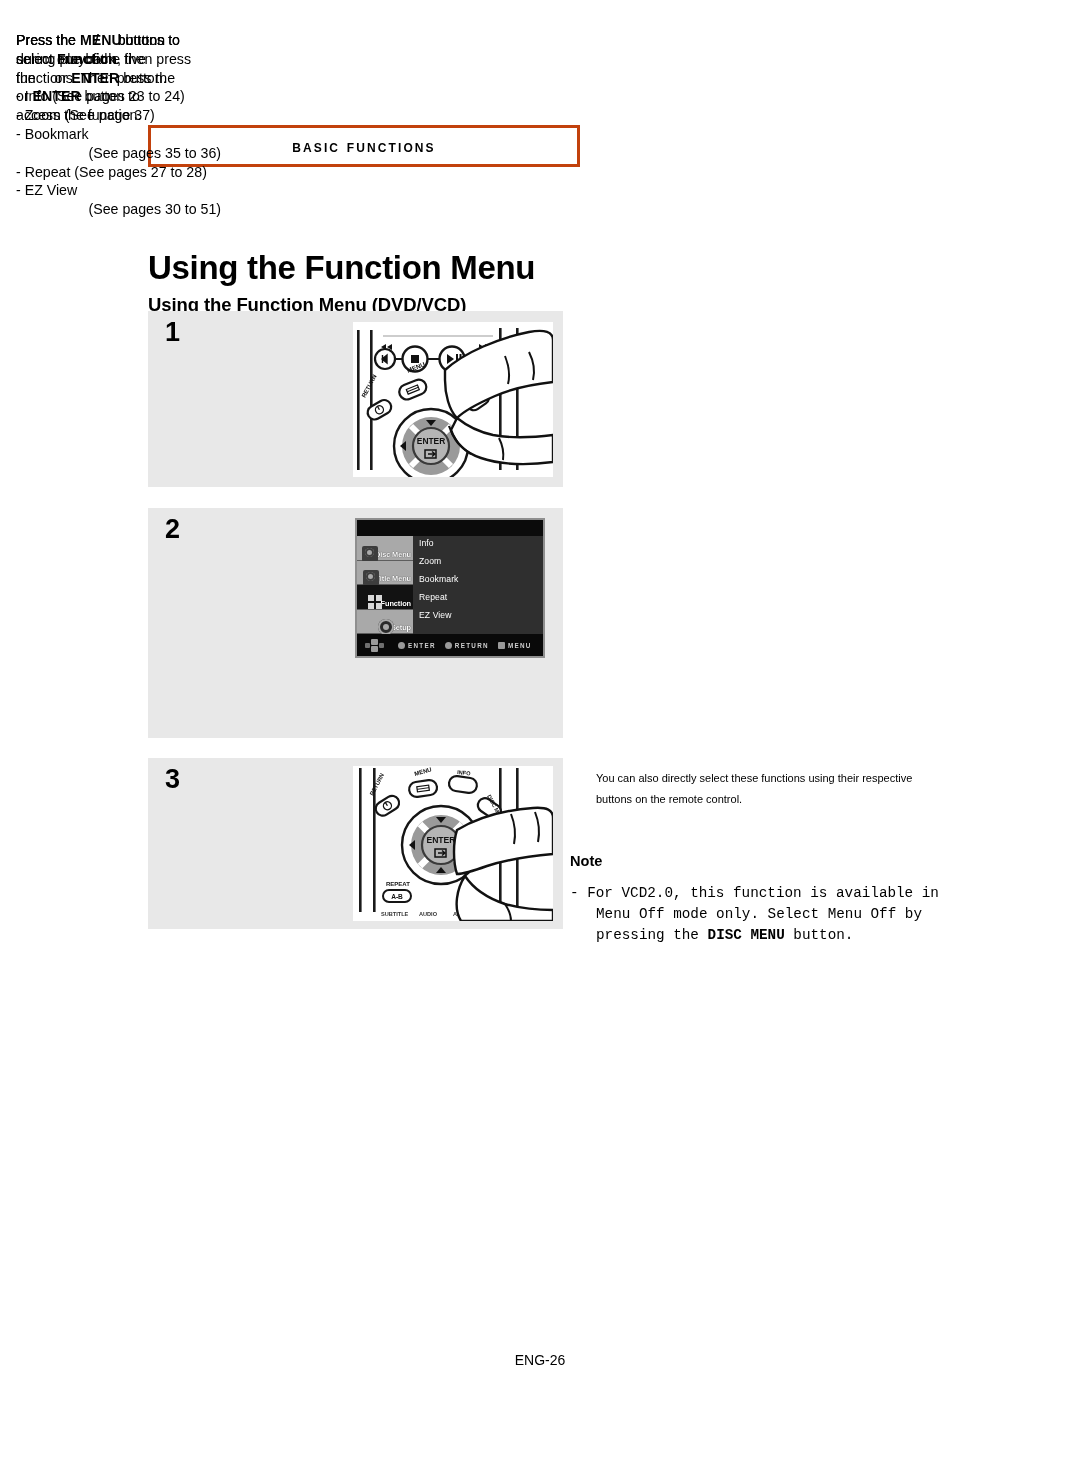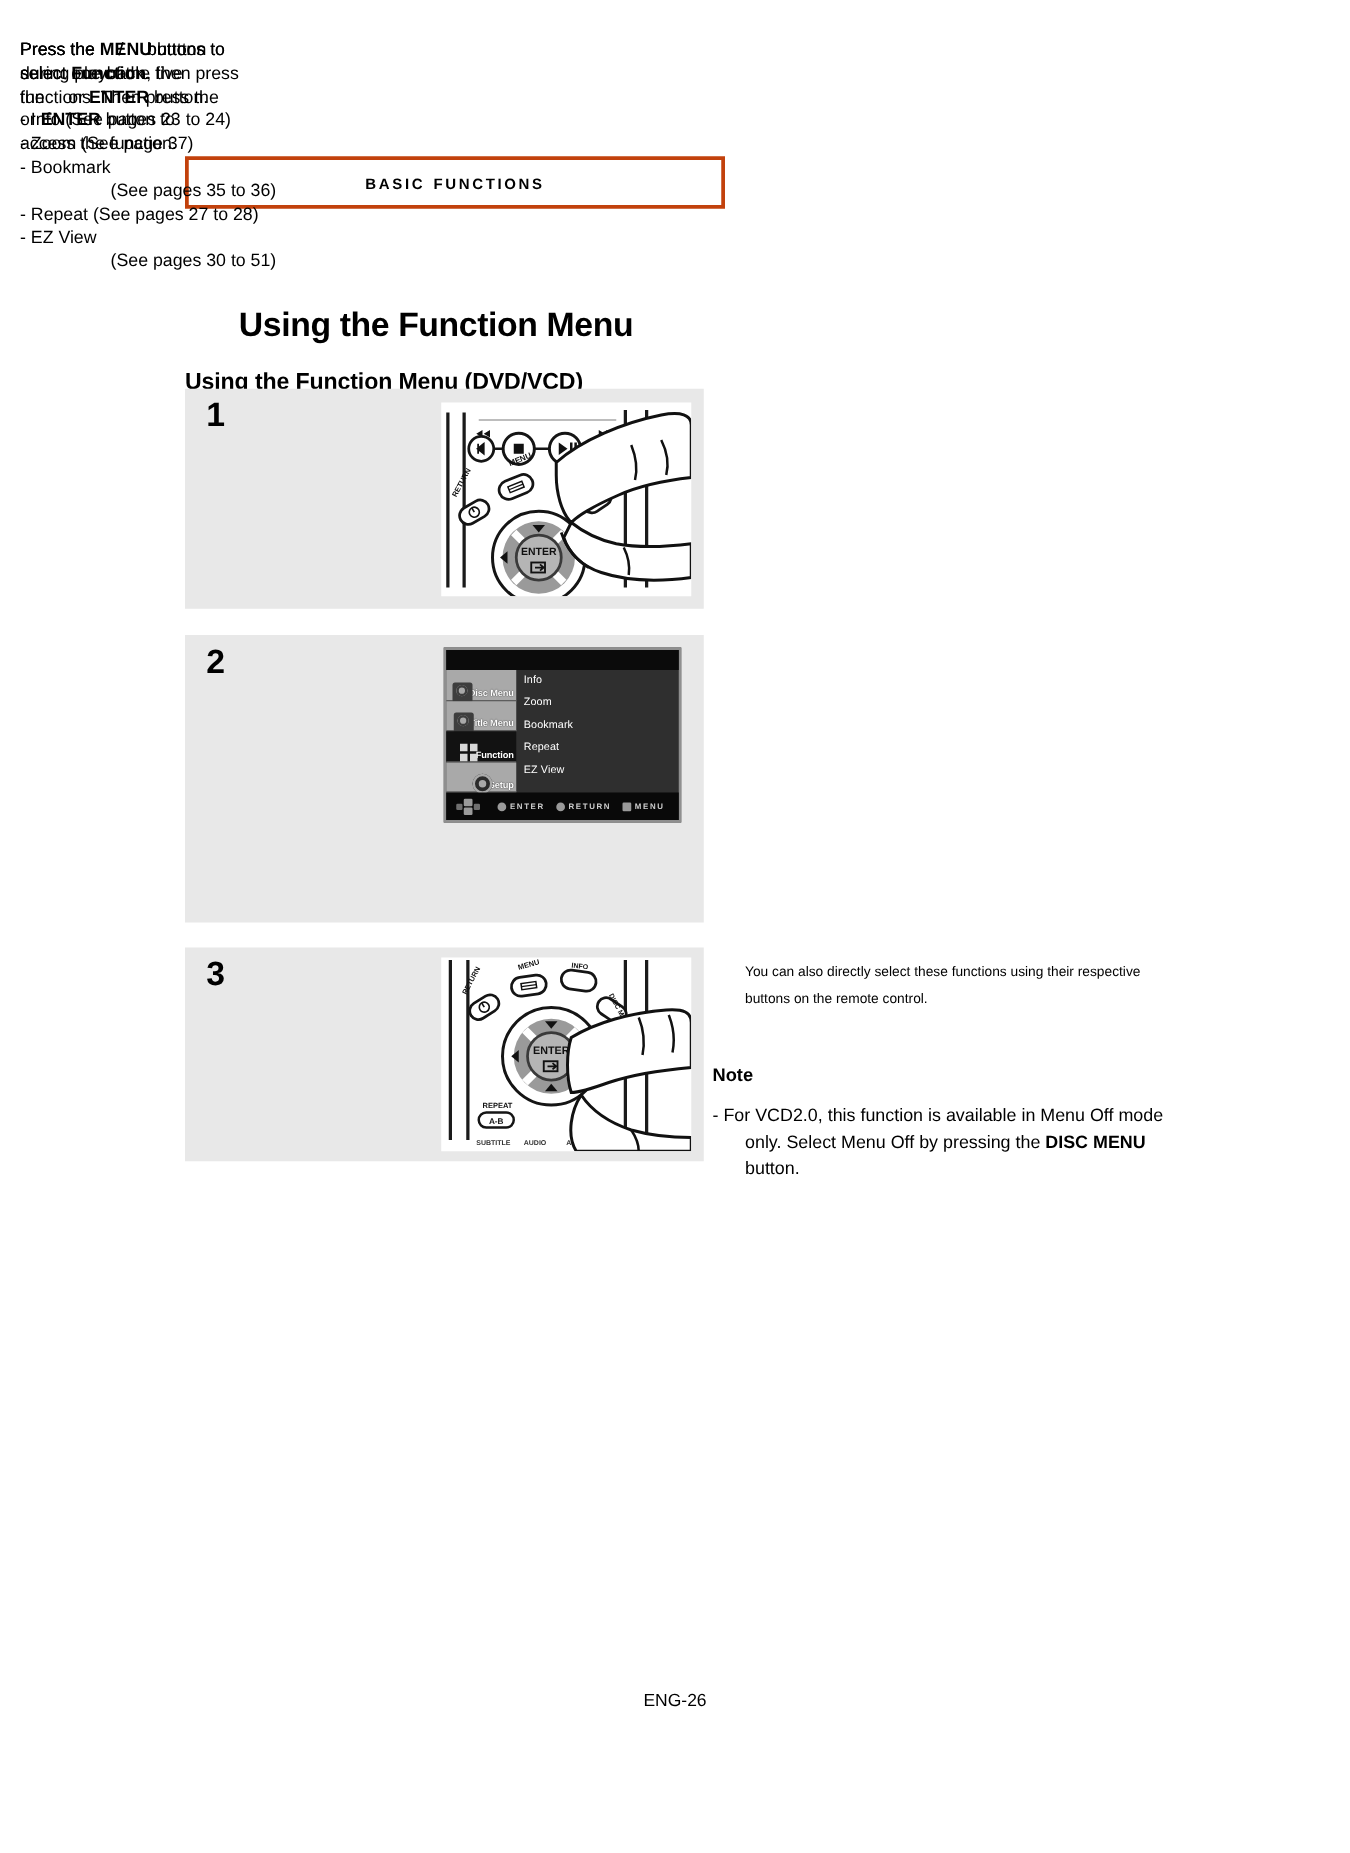--- a/index.html
+++ b/index.html
@@ -35,25 +35,24 @@
     letter-spacing: 2.1px;
     font-variant: small-caps;
     text-transform: lowercase;
   }
 
   
   #page-title {
     position: absolute;
     left: 148px;
     top: 227px;
-    font-size: 27px;
+    font-size: 33px;
     font-weight: bold;
     letter-spacing: -0.3px;
     white-space: nowrap;
-    margin-left: 43px;
   }
   #page-subtitle {
     position: absolute;
     left: 148px;
     top: 279px;
     font-size: 18.5px;
     font-weight: bold;
     letter-spacing: -0.1px;
     white-space: nowrap;
   }
@@ -279,20 +278,21 @@
     line-height: 21px;
   }
   #note-heading {
     font-weight: bold;
     font-size: 14.6px;
     margin-bottom: 11px;
   }
   #note-body {
     padding-left: 26px;
     text-indent: -26px;
+    font-family: Liberation Mono, monospace;
   }
   #note-body .b { font-weight: bold; }
 
   
   #page-footer {
     position: absolute;
     left: 0;
     top: 1352px;
     width: 1080px;
     text-align: center;

